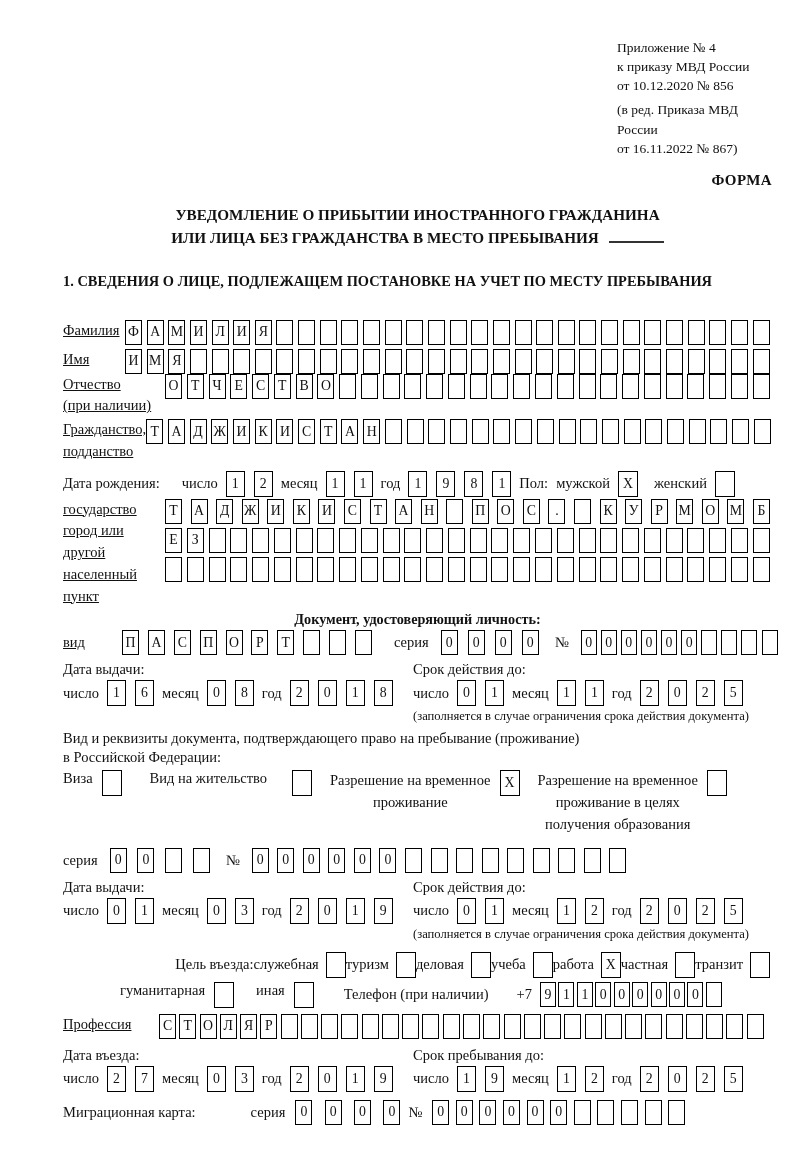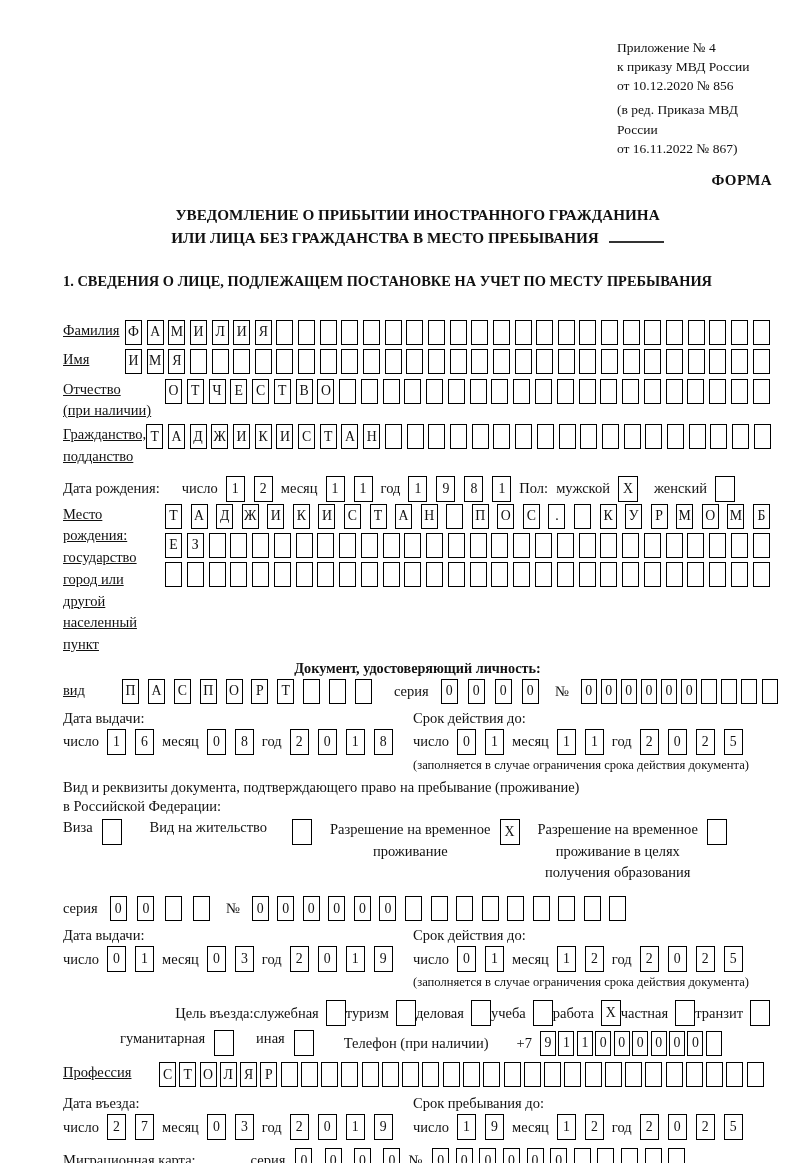--- a/index.html
+++ b/index.html
@@ -13,21 +13,21 @@
   .hdr-sub { margin-top:5px; }
   .forma { font-weight:700; text-align:right; margin-top:14px; font-size:15px; letter-spacing:.4px; }
   .title { margin-top:15px; text-align:center; font-weight:700; font-size:15.2px; line-height:1.5; }
   .blankline { display:inline-block; width:55px; border-bottom:2.5px solid #333; margin-left:10px; vertical-align:baseline; }
   .sec { margin-top:23px; font-weight:700; font-size:14.4px; }
 
   .frow { display:flex; align-items:flex-start; }
   .aic { align-items:center; }
   .lblcol { flex:0 0 auto; line-height:1.5;text-decoration:underline; }
   .w62{flex-basis:62px;} .w82{flex-basis:82px;} .w102{flex-basis:102px;} .w59{flex-basis:59px;}
-  .mt2{margin-top:2px;} .mt4{margin-top:4px;} .mt5{margin-top:5px;} .mt6{margin-top:6px;} .mt8{margin-top:8px;}
+  .mt2{margin-top:2px;} .mt4{margin-top:4px;} .mt5{} .mt6{margin-top:6px;} .mt8{margin-top:8px;}
   .mt10{margin-top:10px;} .mt12{margin-top:12px;} .mt30{margin-top:30px;}
 
   .cells { display:flex; justify-content:space-between; flex:0 0 auto; }
   .cell {
     flex:0 0 auto; width:17px; height:25px; border:1.7px solid #000; box-sizing:border-box;
     display:flex; align-items:center; justify-content:center; font-size:13.8px; background:#fff;
   }
   .cw645{width:645px;} .cw625{width:625px;} .cw605{width:605px;}
   .cw250{width:250px;} .cw197{width:197px;} .cw98{width:98px;} .cw100{width:100px;} .cw375{width:375px;}
   .cw182{width:182px;} .cw105{width:105px;} .cw253{width:253px;}
@@ -248,21 +248,20 @@
         <span class="cell">X</span>
       </span>
     <span style="margin-left:8px;">женский</span>
     <span class="cells big">
         <span class="cell"></span>
       </span>
   </div>
 
   <div class="frow mt2">
     <div class="lblcol w102">
-      <div>Место рождения:</div>
       <div>государство</div>
       <div>город или другой</div>
       <div>населенный пункт</div>
     </div>
     <div class="stack">
       <div class="cells cw605">
           <span class="cell">Т</span>
           <span class="cell">А</span>
           <span class="cell">Д</span>
           <span class="cell">Ж</span>

